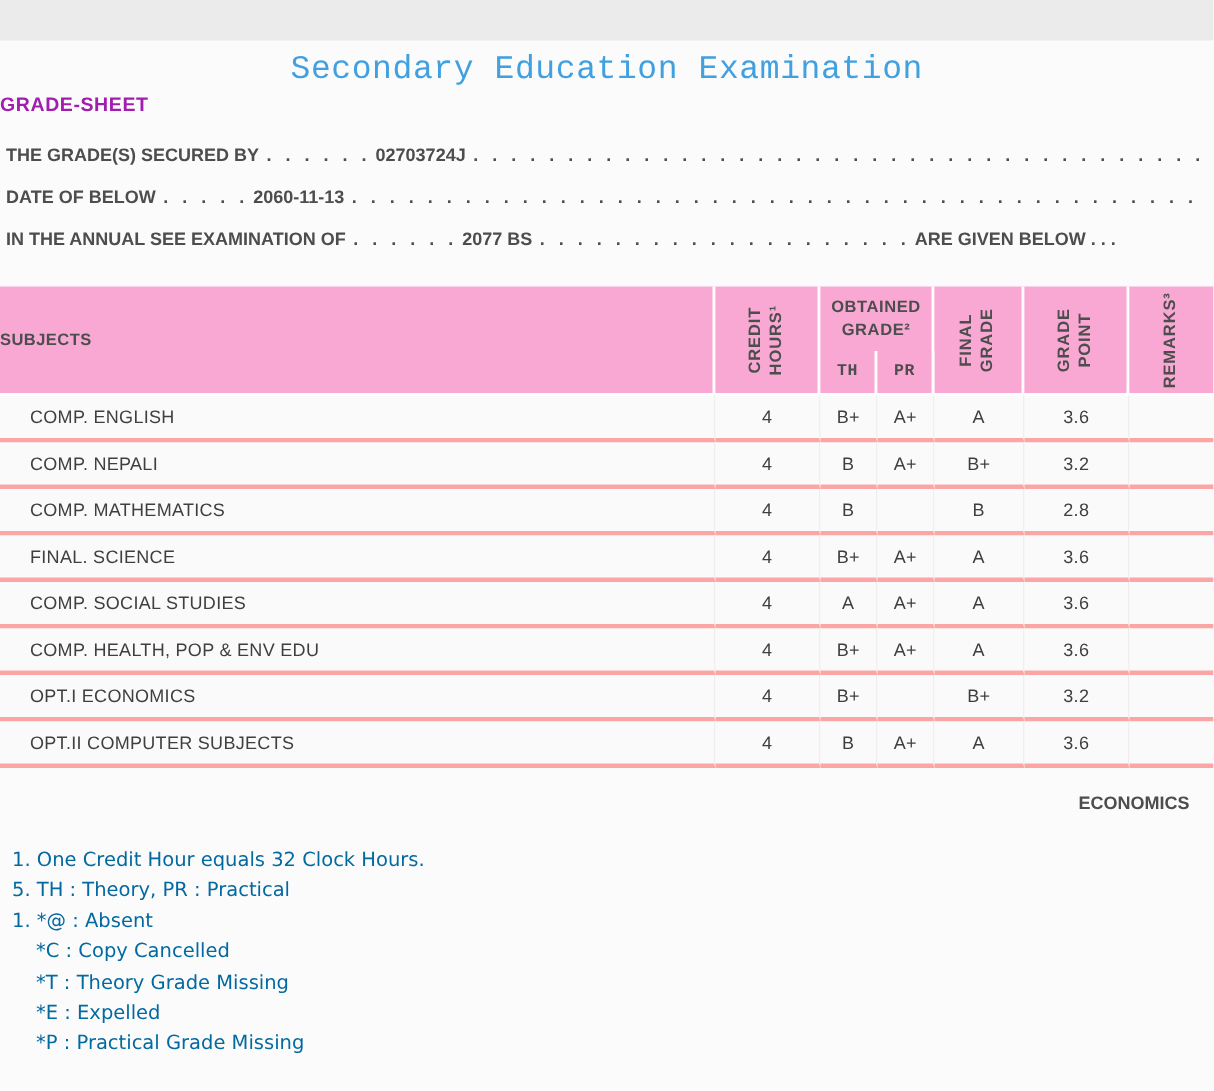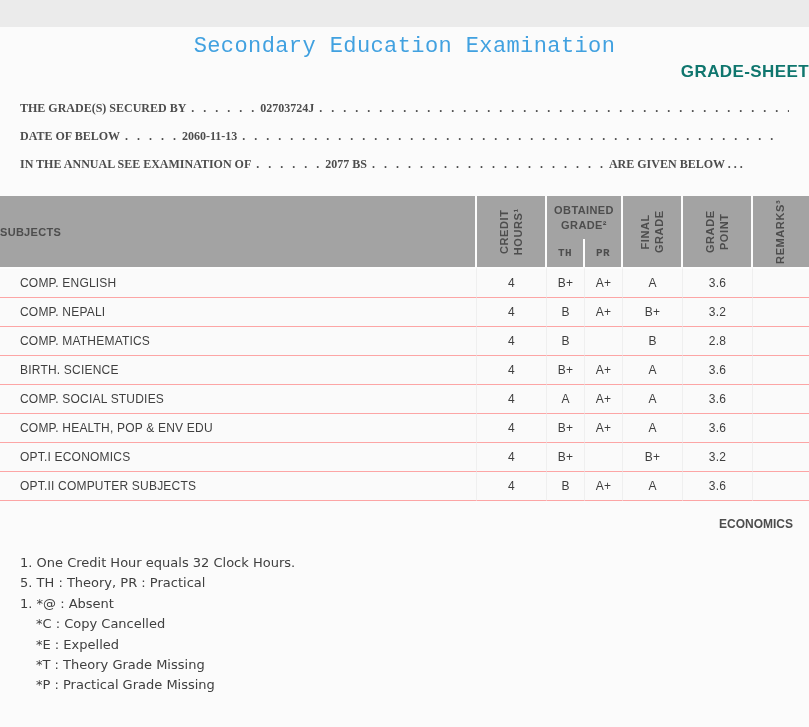--- a/index.html
+++ b/index.html
@@ -15,29 +15,29 @@
   .title {
     text-align: center;
     font-size: 22px;
     font-weight: 400;
     color: #41a1e0;
     margin: 7px 0 3px 0;
     letter-spacing: 0.4px;
     font-family: Liberation Mono, monospace;
   }
   .subtitle {
-    text-align: right;
-    font-size: 17px;
+    text-align: left;
+    font-size: 13px;
     font-weight: 700;
-    color: #0f766e;
+    color: #a21caf;
     letter-spacing: 0.4px;
     margin: 2px 0 12px 0;
   }
 
-  .hlines { padding: 0 20px; margin-top: 6px; font-family: Liberation Serif, serif; }
+  .hlines { padding: 0 4px; margin-top: 6px; }
   .hline {
     height: 28px;
     display: flex;
     align-items: center;
     gap: 5px;
     font-size: 12px;
     font-weight: 700;
     color: #4d4d4d;
     white-space: nowrap;
     overflow: hidden;
@@ -45,21 +45,21 @@
   .hline .dots { word-spacing: 4px; letter-spacing: 1px; }
 
   table.grades {
     width: 809px;
     border-collapse: separate;
     border-spacing: 0;
     table-layout: fixed;
     margin-top: 18px;
   }
   table.grades thead th {
-    background: #a3a3a3;
+    background: #f9a8d4;
     border-right: 2px solid #fdfdfd;
     font-size: 11px;
     font-weight: 700;
     color: #4d4d4d;
     padding: 0;
     vertical-align: middle;
   }
   table.grades thead tr.top-row th { border-bottom: 0; }
   table.grades thead th.no-rborder { border-right: 0; }
   th.subjects-h {
@@ -81,45 +81,45 @@
     border-bottom: 2px solid #fdfdfd;
     text-align: center;
     line-height: 1.3;
     letter-spacing: 0.4px;
   }
   tr.sub-row th { height: 28px; text-align: center; letter-spacing: 0.4px; font-family: Liberation Mono, monospace; }
 
   table.grades tbody td {
     background: #fafafa;
     border-right: 1px solid #efefef;
-    border-bottom: 1px solid #fca5a5;
+    border-bottom: 3px solid #fca5a5;
     height: 28px;
     font-size: 12px;
     color: #3f3f3f;
     text-align: center;
     padding: 0;
     letter-spacing: 0.2px;
   }
   table.grades tbody td.subject {
     text-align: left;
     padding-left: 20px;
   }
   table.grades tbody td:last-child { border-right: 0; }
   table.grades tbody tr:first-child td { border-top: 2px solid #fdfdfd; }
 
   .summary { padding-right: 16px; text-align: right; }
   .gpa-line { margin-top: 20px; font-size: 12px; font-weight: 700; color: #4d4d4d; }
   .status-line { margin-top: 16px; font-size: 12px; font-weight: 700; color: #4d4d4d; }
 
   .notes {
     margin-top: 22px;
-    padding-left: 20px;
+    padding-left: 8px;
     font-family: "DejaVu Sans", sans-serif;
     font-size: 13px;
-    color: #404040;
+    color: #0369a1;
   }
   .note { line-height: 20.4px; }
   .note.indent { padding-left: 16px; }
 </style>
 </head>
 <body>
 
 <div class="topband"></div>
 
 <div class="title">Secondary Education Examination</div>
@@ -221,21 +221,21 @@
       <tr>
         <td class="subject">COMP. MATHEMATICS</td>
         <td>4</td>
         <td>B</td>
         <td></td>
         <td>B</td>
         <td>2.8</td>
         <td></td>
       </tr>
       <tr>
-        <td class="subject">BIRTH. SCIENCE</td>
+        <td class="subject">FINAL. SCIENCE</td>
         <td>4</td>
         <td>B+</td>
         <td>A+</td>
         <td>A</td>
         <td>3.6</td>
         <td></td>
       </tr>
       <tr>
         <td class="subject">COMP. SOCIAL STUDIES</td>
         <td>4</td>
@@ -277,16 +277,16 @@
 
 <div class="summary">
   <div class="status-line">ECONOMICS</div>
 </div>
 
 <div class="notes">
     <div class="note">1. One Credit Hour equals 32 Clock Hours.</div>
     <div class="note">5. TH : Theory, PR : Practical</div>
     <div class="note">1. *@ : Absent</div>
     <div class="note indent">*C : Copy Cancelled</div>
+    <div class="note indent">*T : Theory Grade Missing</div>
     <div class="note indent">*E : Expelled</div>
-    <div class="note indent">*T : Theory Grade Missing</div>
     <div class="note indent">*P : Practical Grade Missing</div>
   </div>
 
 </body></html>

